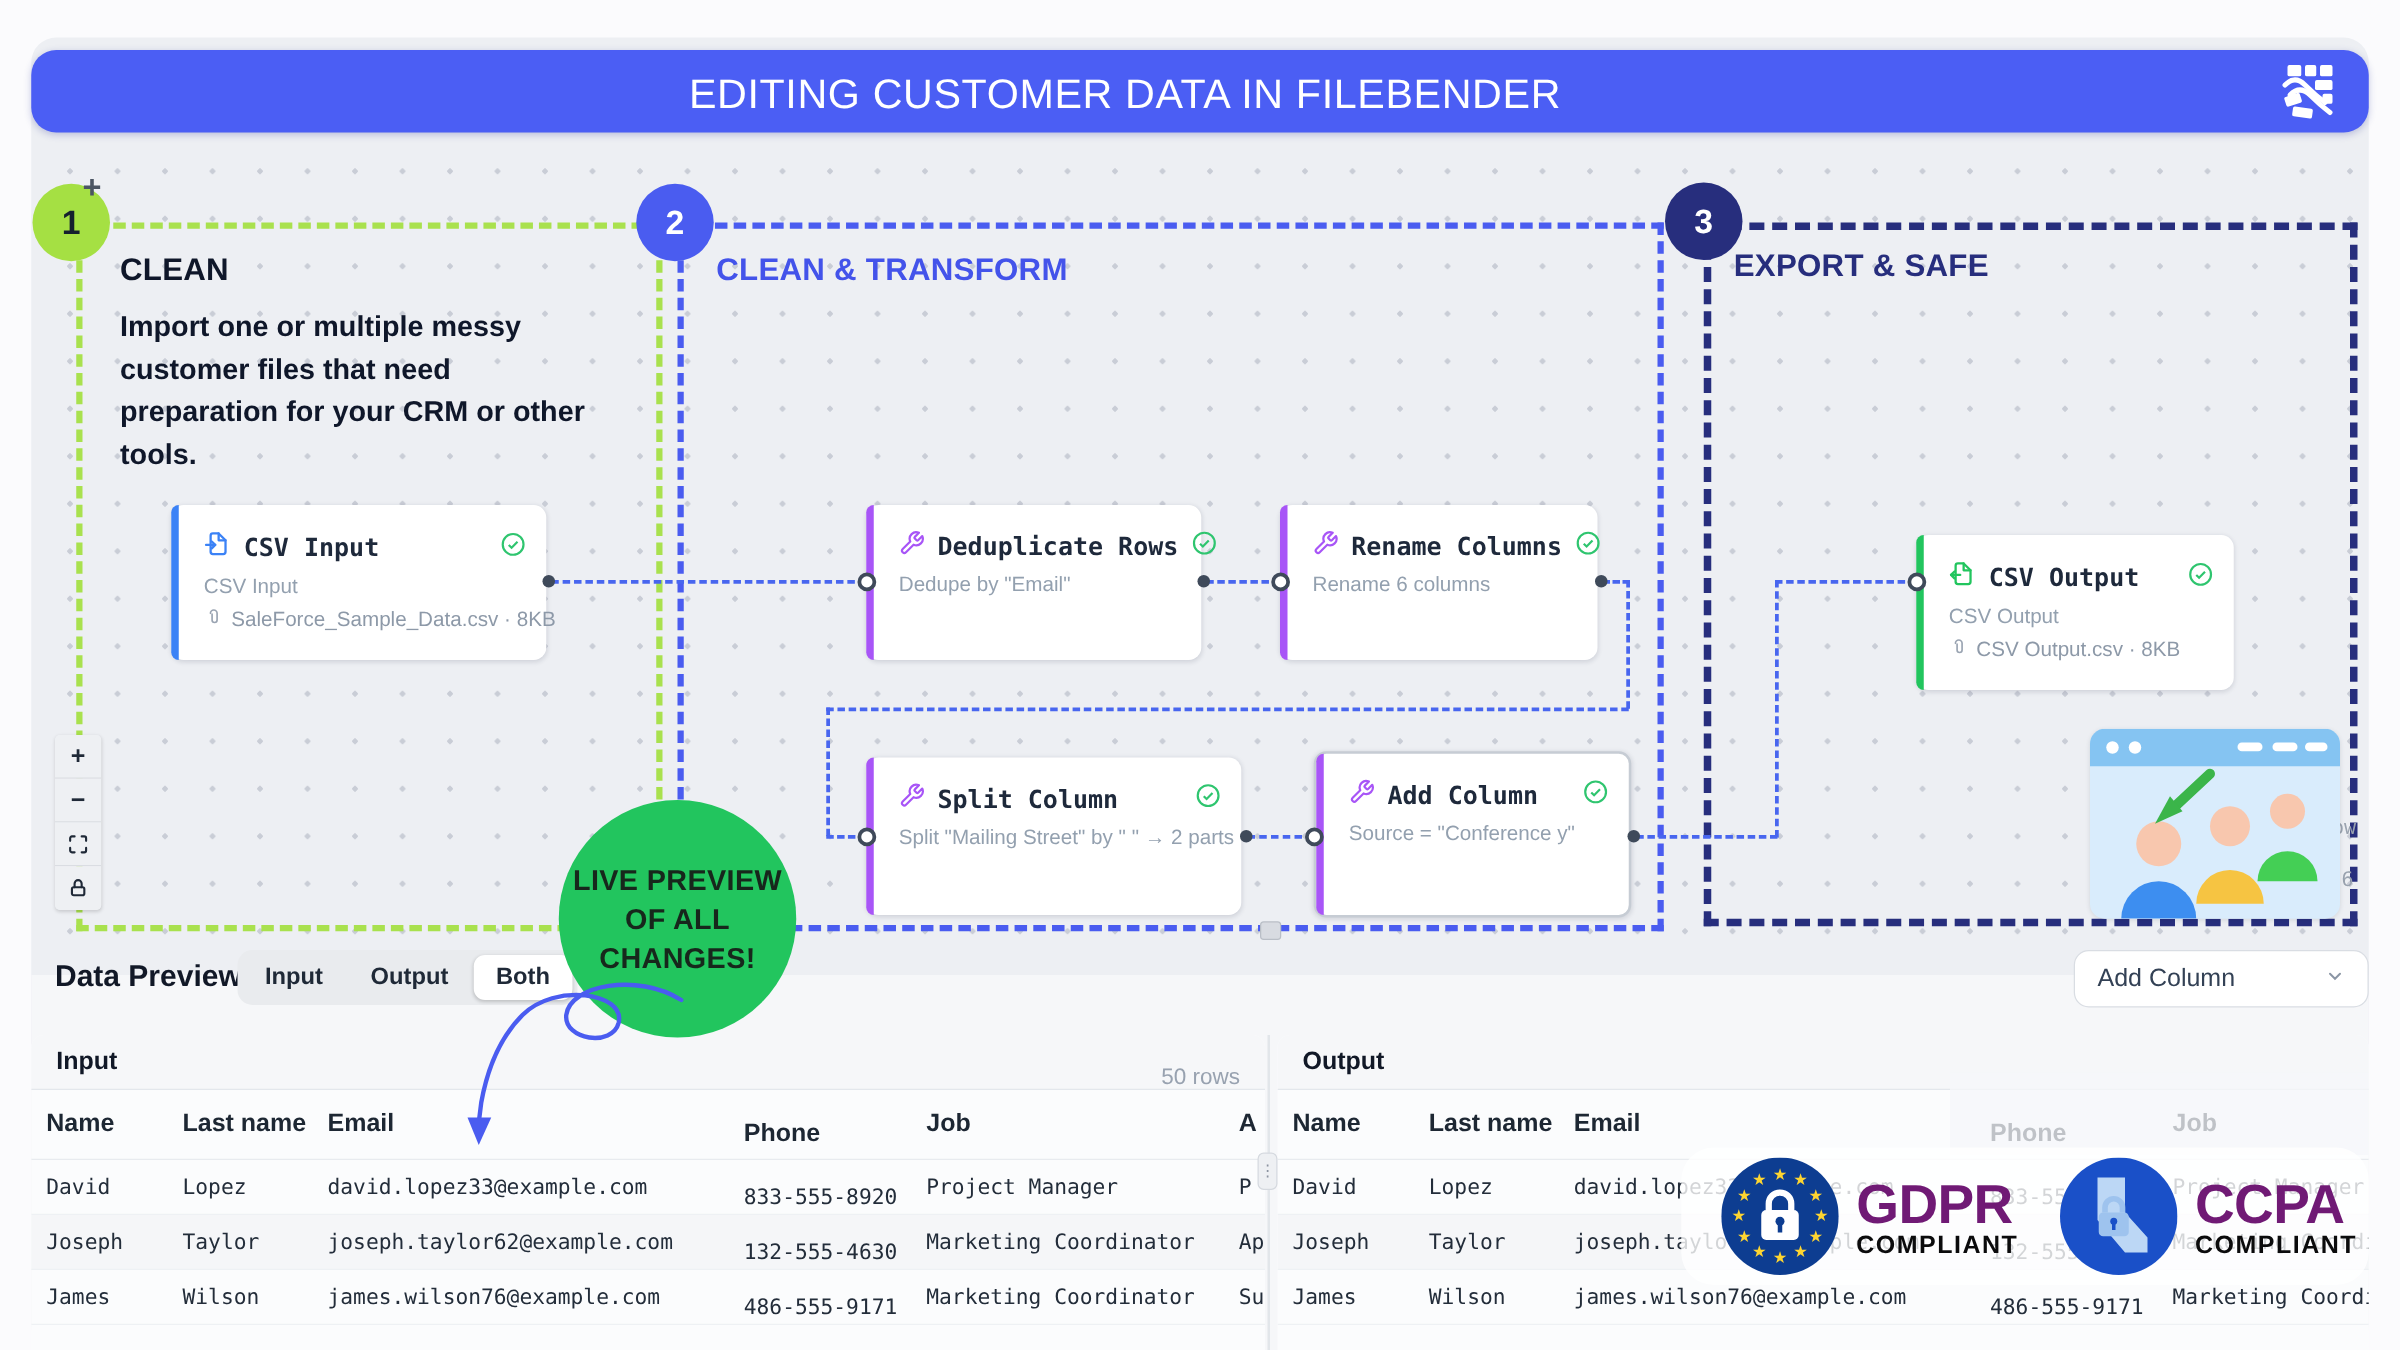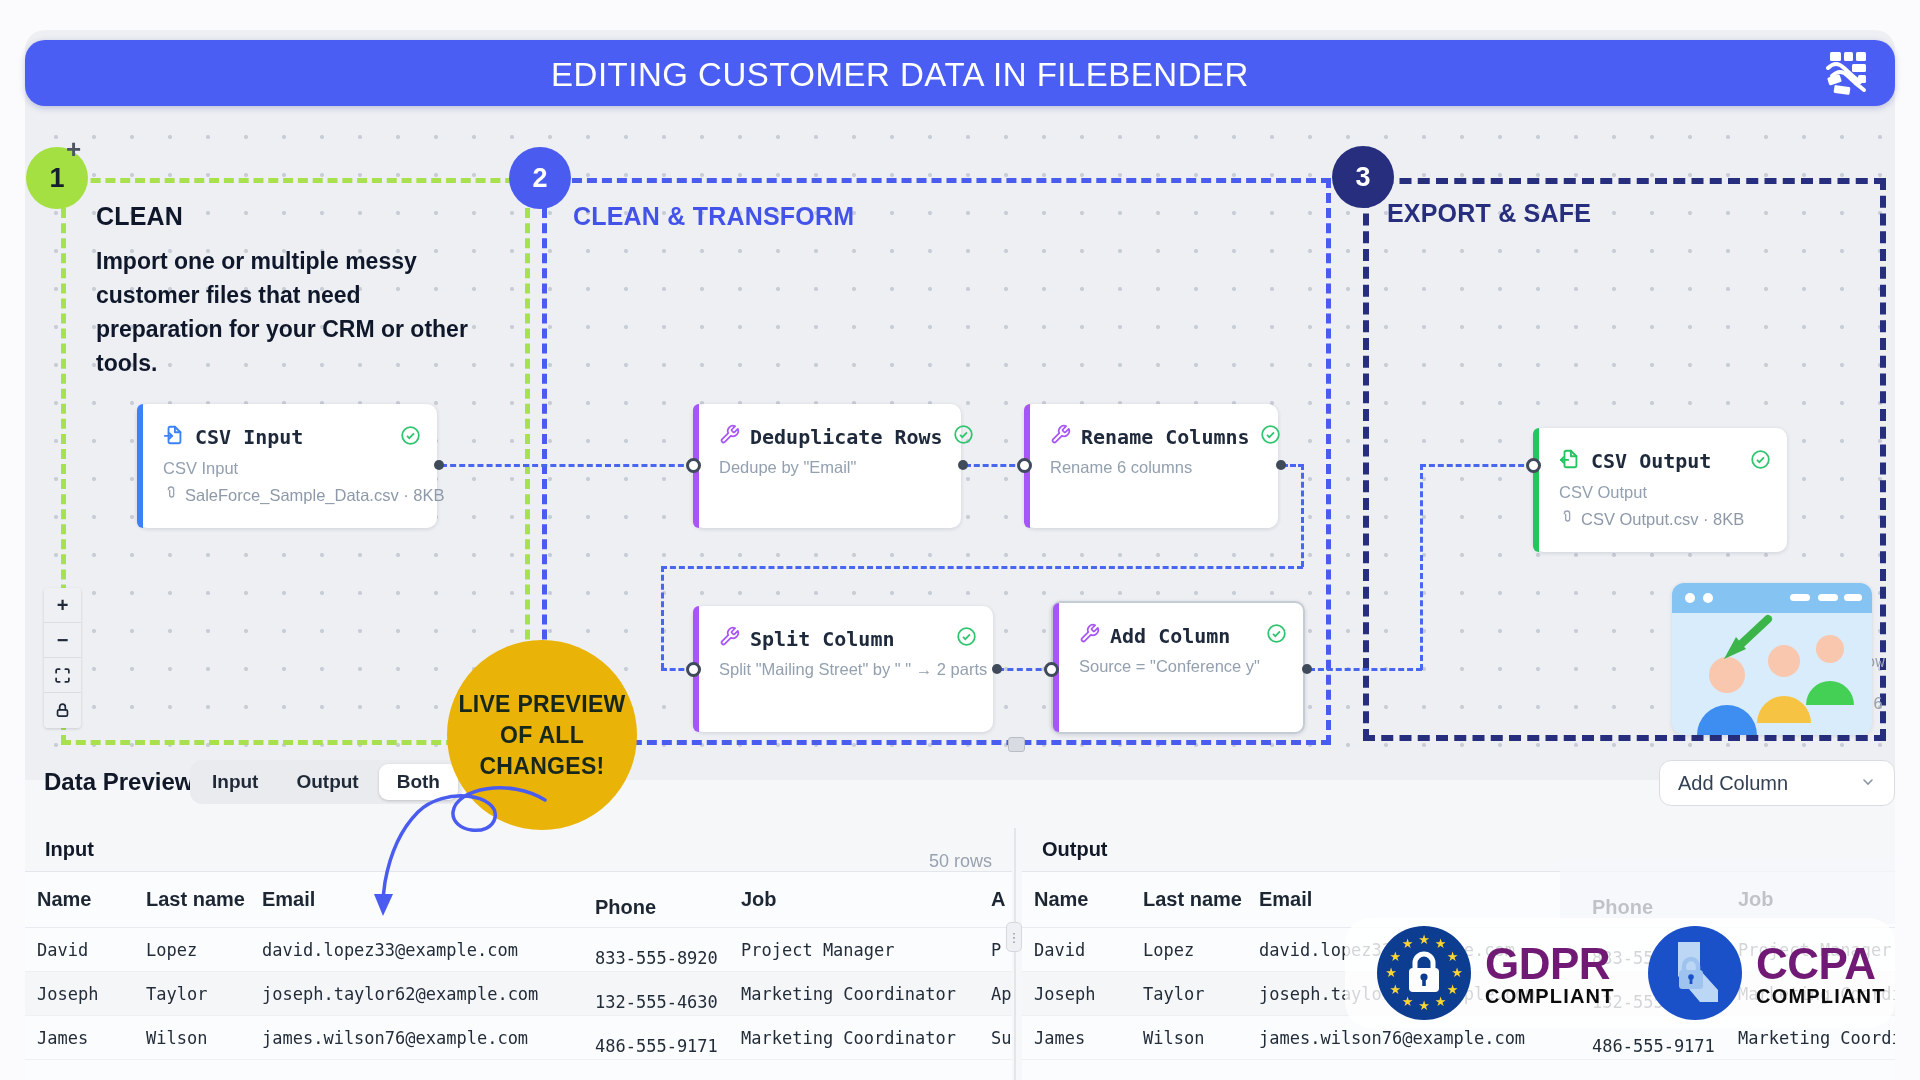--- a/index.html
+++ b/index.html
@@ -67,21 +67,21 @@
   .ctrl-btn { width:37px; height:35px; background:#eef0f3; border-bottom:1px solid #dadde2; display:flex; align-items:center; justify-content:center; color:#1f2937; font-size:20px; font-weight:700; }
   .ctrl-btn:last-child { border-bottom:none; }
 
   
   .frag { position:absolute; font-family:"DejaVu Sans Mono","Liberation Mono",monospace; font-size:16px; color:#9aa3af; z-index:4; }
 
   
   .illu { position:absolute; left:1672px; top:583px; width:200px; height:152px; border-radius:12px; background:#d9ecfc; z-index:5; box-shadow:0 1px 4px rgba(20,30,60,.12); overflow:hidden; }
 
   
-  .callout { position:absolute; left:447px; top:640px; width:190px; height:190px; border-radius:50%; background:#eab308; z-index:12; display:flex; flex-direction:column; align-items:center; justify-content:center; text-align:center; }
+  .callout { position:absolute; left:447px; top:640px; width:190px; height:190px; border-radius:50%; background:#22c55e; z-index:12; display:flex; flex-direction:column; align-items:center; justify-content:center; text-align:center; }
   .callout div { font-size:23px; font-weight:800; line-height:31px; color:#17271c; letter-spacing:.3px; }
   .swirl { position:absolute; left:360px; top:782px; z-index:12; }
 
   
   .dp-title { position:absolute; left:44px; top:768px; font-size:24px; font-weight:800; color:#111827; z-index:8; }
   .segmented { position:absolute; left:190px; top:760px; height:44px; background:#e9ebee; border-radius:12px; display:flex; align-items:center; padding:4px; gap:2px; z-index:8; }
   .seg-item { padding:7px 18px; font-size:19px; font-weight:600; color:#1f2937; border-radius:9px; }
   .seg-item.sel { background:#ffffff; box-shadow:0 1px 3px rgba(0,0,0,.18); }
   .add-col { position:absolute; left:1659px; top:760px; width:236px; height:46px; background:#ffffff; border:1.5px solid #d9dde3; border-radius:12px; display:flex; align-items:center; padding:0 18px; font-size:20px; color:#334155; z-index:8; }
   .add-col .chev { margin-left:auto; }

